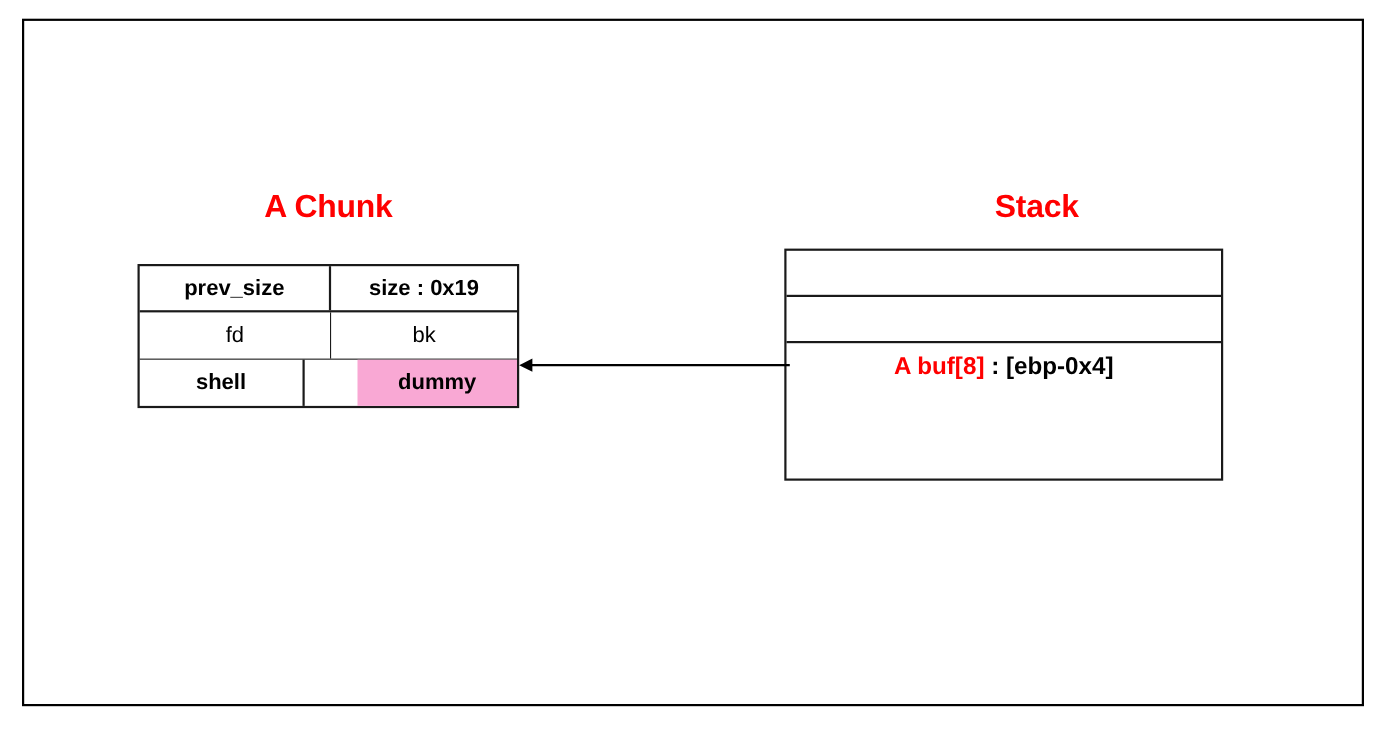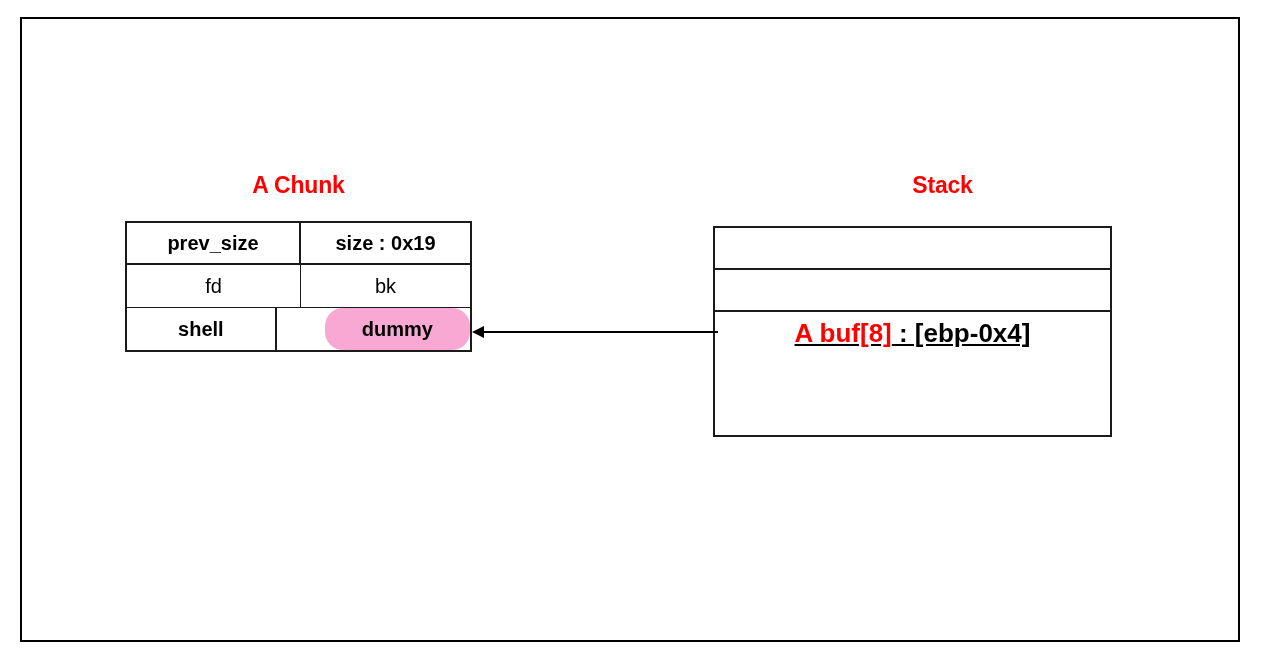--- a/index.html
+++ b/index.html
@@ -31,21 +31,21 @@
     width: 1220px;
     height: 625px;
     border: 2px solid #000000;
     box-sizing: border-box;
     background: transparent;
   }
 
   
   .section-title {
     position: absolute;
-    font-size: 23px;
+    font-size: 29px;
     font-weight: bold;
     color: #ff0000;
     white-space: nowrap;
     letter-spacing: -0.2px;
   }
   #chunk-title {
     left: 125px;
     top: 172px;
     width: 347px;
     text-align: center;
@@ -92,43 +92,43 @@
   .mem-cell.bold { font-weight: bold; }
   .mem-cell.regular { font-weight: normal; }
   .mem-cell.split-left { border-right: 2px solid #1a1a1a; }
   .mem-cell.split-left.thin-rule { border-right-width: 1px; }
   .mem-cell.highlight { background: #f9a8d4; }
   .mem-cell.empty { color: transparent; }
 
   
   #chunk-table {
     left: 125px;
-    top: 221px;
+    top: 240px;
     width: 347px;
     height: 131px;
   }
   #chunk-table .mem-row { height: 42px; }
   #chunk-table .mem-row.r2 { height: 43px; }
   #chunk-table .mem-row.r3 { height: 42px; }
   #chunk-table .mem-cell { width: 50%; }
   #chunk-table .mem-cell.c-left { width: 174px; }
-  #chunk-table .mem-cell.c-right { width: 169px; border-radius: 18px; }
+  #chunk-table .mem-cell.c-right { width: 169px; }
 
   
   #stack-table {
     left: 713px;
     top: 226px;
     width: 399px;
     height: 211px;
   }
   #stack-table .mem-row { height: 42px; }
   #stack-table .mem-cell { width: 100%; }
 
   
-  .buf-label { font-weight: bold; font-size: 26px; text-decoration: underline; }
+  .buf-label { font-weight: bold; font-size: 22px; }
   .buf-label .red { color: #ff0000; }
   .buf-label .black { color: #000000; }
 
   
   #pointer-arrow {
     position: absolute;
     left: 466px;
     top: 320px;
     width: 252px;
     height: 24px;

